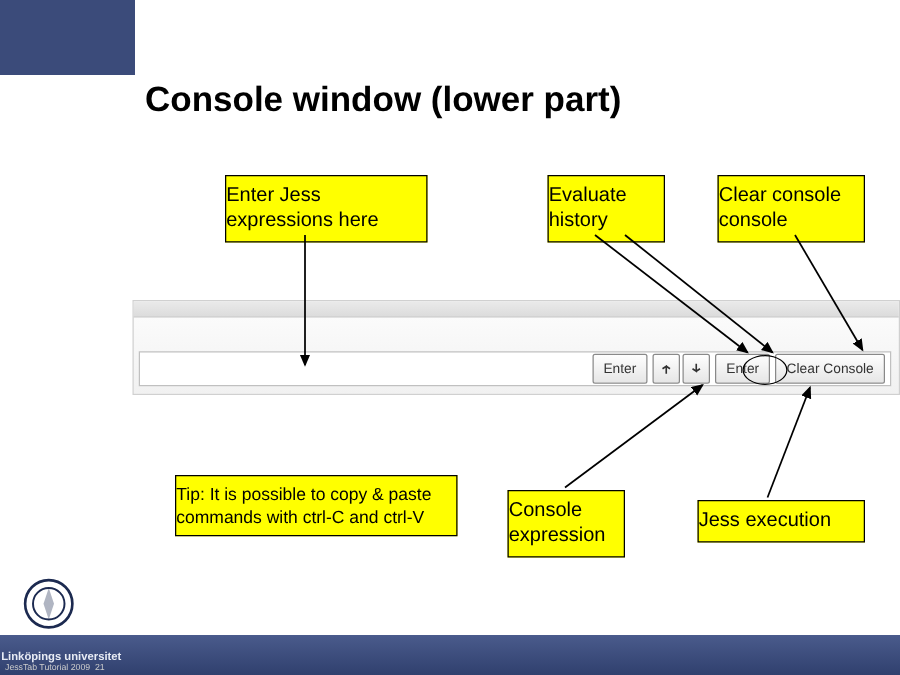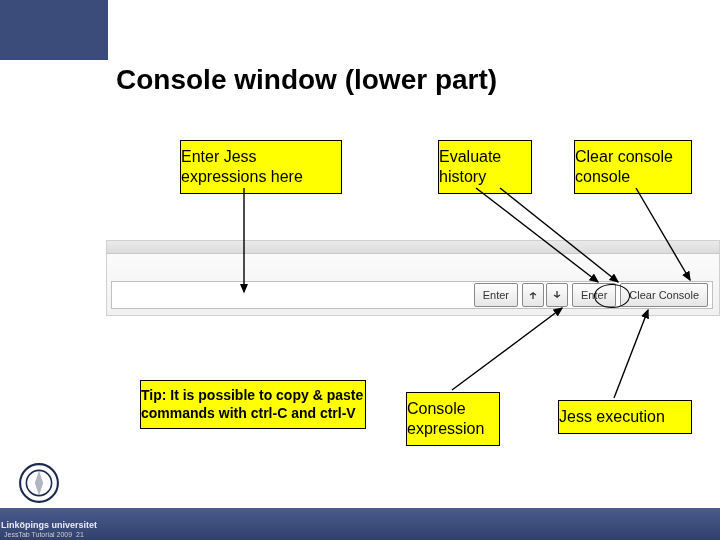--- a/index.html
+++ b/index.html
@@ -25,21 +25,21 @@
 </style>
 </head>
 <body>
 
 <div class="blue-block"></div>
 <div class="title">Console window (lower part)</div>
 
 <div class="callout" style="left:180px;top:140px;width:160px">Enter Jess expressions here</div>
 <div class="callout" style="left:438px;top:140px;width:92px">Evaluate history</div>
 <div class="callout" style="left:574px;top:140px;width:116px">Clear console console</div>
-<div class="callout" style="left:140px;top:380px;width:224px;font-size:14px;font-weight:bold">Tip: It is possible to copy &amp; paste commands with ctrl-C and ctrl-V</div>
+<div class="callout" style="left:140px;top:380px;width:224px;font-size:14px;font-weight:normal">Tip: It is possible to copy &amp; paste commands with ctrl-C and ctrl-V</div>
 <div class="callout" style="left:406px;top:392px;width:92px">Console expression</div>
 <div class="callout" style="left:558px;top:400px;width:132px">Jess execution</div>
 
 <div class="screenshot">
   <div class="input-strip">
     <span style="flex:1;min-width:0"></span>
     <span class="btn">
       <span>Enter</span>
     </span>
     <span class="hist-group">

